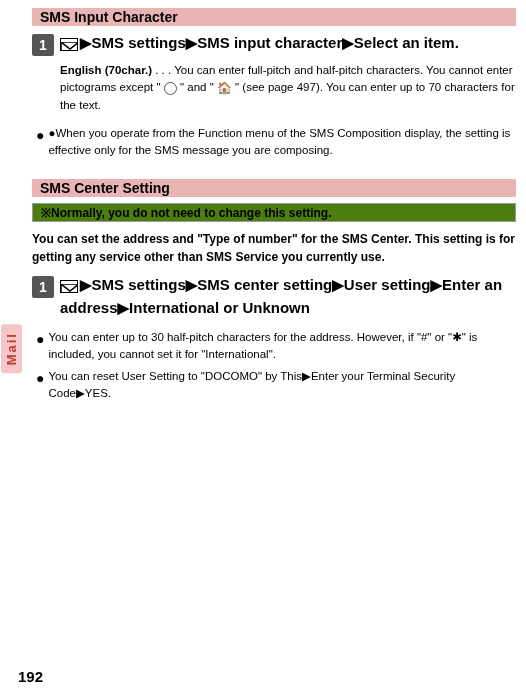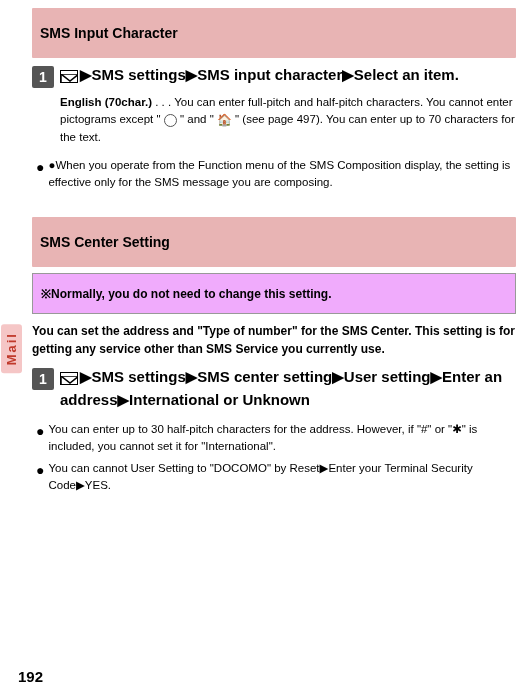--- a/index.html
+++ b/index.html
@@ -44,21 +44,21 @@
 
     .main-content {
       flex: 1;
       padding: 8px 10px 10px 10px;
       display: flex;
       flex-direction: column;
     }
 
     .section-header {
       background: #e8b4b4;
-      padding: 17px 8px;
+      padding: 1px 8px;
       font-size: 14px;
       font-weight: bold;
       margin-bottom: 6px;
       border-radius: 1px;
     }
 
     .intro-text {
       font-size: 12px;
       font-weight: bold;
       line-height: 1.5;
@@ -120,24 +120,24 @@
     }
 
     .bullet-dot {
       margin-right: 4px;
       font-size: 14px;
       flex-shrink: 0;
     }
 
     .note-box {
       border: 1px solid #999;
-      padding: 11px 8px;
+      padding: 0 8px;
       font-size: 12px;
       margin-bottom: 8px;
-      background: #f0abfc;
+      background: #4d7c0f;
     }
 
     .note-box-text {
       font-weight: bold;
       font-size: 12px;
     }
 
     .section2-intro {
       font-size: 12px;
       font-weight: bold;
@@ -186,21 +186,21 @@
           <span style="display:inline-block;vertical-align:middle;font-size:12px;">🏠</span>
         " (see page 497). You can enter up to 70 characters for the text.</span>
       </div>
     </div>
 
     <div class="bullet-item">
       <span class="bullet-dot">●</span>
       <span>●When you operate from the Function menu of the SMS Composition display, the setting is effective only for the SMS message you are composing.</span>
     </div>
 
-    <div class="section-header" style="margin-top:22px;">SMS Center Setting</div>
+    <div class="section-header" style="margin-top:16px;">SMS Center Setting</div>
 
     <div class="note-box">
       <span class="note-box-text">※Normally, you do not need to change this setting.</span>
     </div>
 
     <div class="section2-intro">You can set the address and "Type of number" for the SMS Center. This setting is for getting any service other than SMS Service you currently use.</div>
 
     <div class="step-row">
       <div class="step-number">1</div>
       <div class="step-instruction">
@@ -213,20 +213,20 @@
       </div>
     </div>
 
     <div style="margin-top:4px;">
       <div class="bullet-item">
         <span class="bullet-dot">●</span>
         <span>You can enter up to 30 half-pitch characters for the address. However, if "#" or "✱" is included, you cannot set it for "International".</span>
       </div>
       <div class="bullet-item">
         <span class="bullet-dot">●</span>
-        <span>You can cannot User Setting to "DOCOMO" by Reset▶Enter your Terminal Security Code▶YES.</span>
+        <span>You can reset User Setting to "DOCOMO" by This▶Enter your Terminal Security Code▶YES.</span>
       </div>
     </div>
 
   </div>
 </div>
 
 <div class="page-number">192</div>
 
 </body></html>

